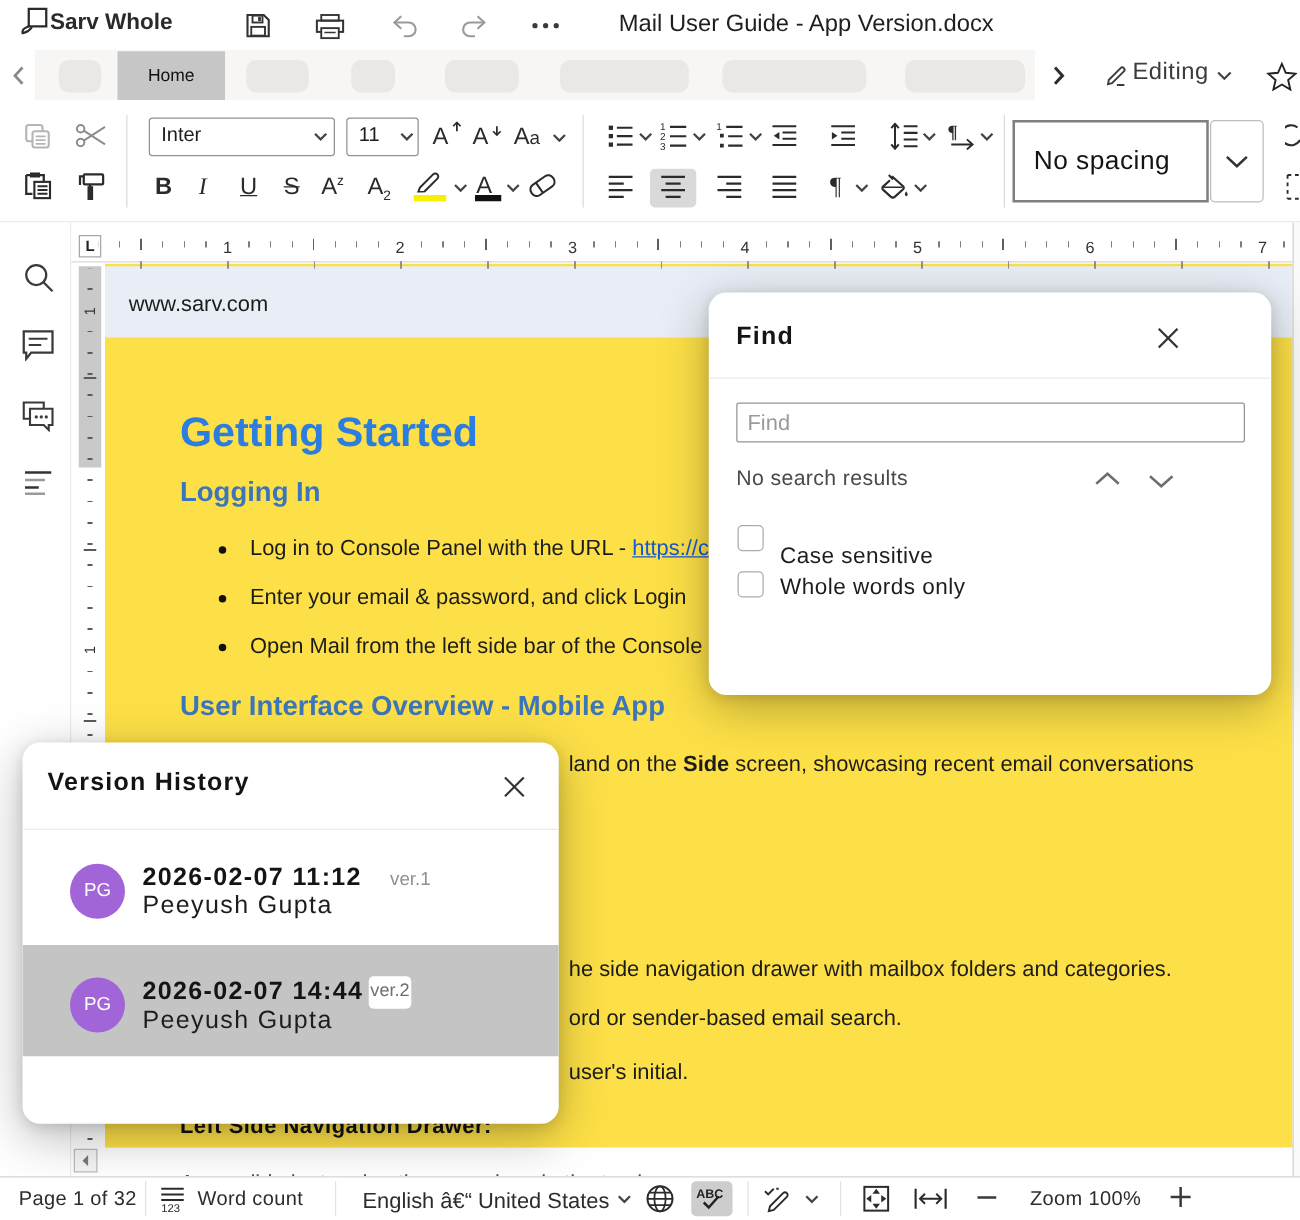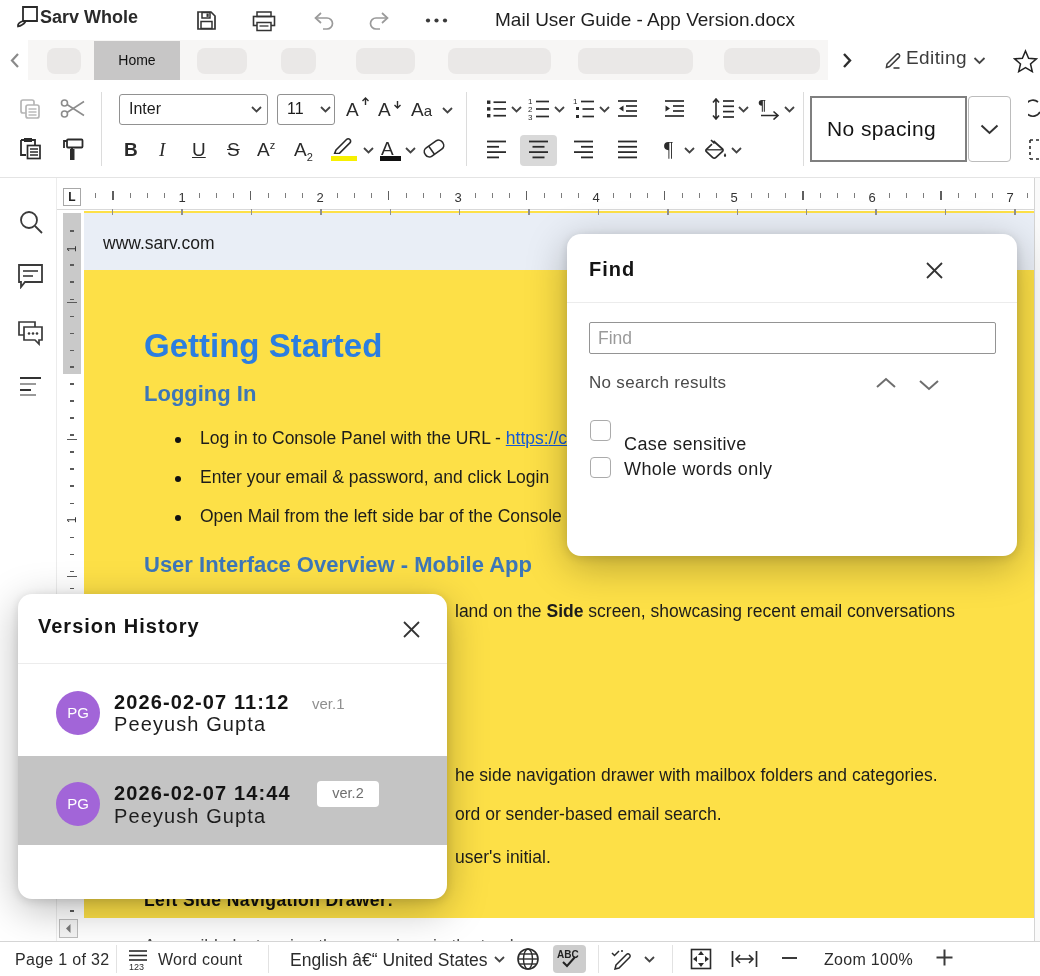--- a/index.html
+++ b/index.html
@@ -459,21 +459,21 @@
         <line x1="17" y1="2" x2="2" y2="17" stroke="#333" stroke-width="1.8"></line>
     </svg>
     <div class="abs dlghr" style="left:0;top:69px;width:429px;"></div>
     <div class="abs" id="vrow2"></div>
     <div class="abs avatar" style="left:38px;top:97px;">PG</div>
     <div class="abs vdate" style="left:96px;top:97px;">2026-02-07 11:12</div>
     <div class="abs vver" style="left:294px;top:101px;">ver.1</div>
     <div class="abs vname" style="left:96px;top:119px;">Peeyush Gupta</div>
     <div class="abs avatar" style="left:38px;top:188px;">PG</div>
     <div class="abs vdate" style="left:96px;top:188px;">2026-02-07 14:44</div>
-    <div class="abs verbadge" style="left:299px;top:187px;width:62px;height:26px;">ver.2</div>
+    <div class="abs verbadge" style="left:277px;top:187px;width:34px;height:26px;">ver.2</div>
     <div class="abs vname" style="left:96px;top:211px;">Peeyush Gupta</div>
   </div>
 
   <div class="abs" id="statusbar">
     <div class="abs stx" style="left:15px;top:9px;">Page 1 of 32</div>
     <div class="abs ssep" style="left:116px;"></div>
     <svg class="abs" style="left:127px;top:7px" width="22" height="21" viewBox="0 0 22 21">
       <line x1="2" y1="2" x2="20" y2="2" stroke="#2b2b2b" stroke-width="1.6"></line>
       <line x1="2" y1="6.5" x2="20" y2="6.5" stroke="#2b2b2b" stroke-width="1.6"></line>
       <line x1="2" y1="11" x2="20" y2="11" stroke="#2b2b2b" stroke-width="1.6"></line>

